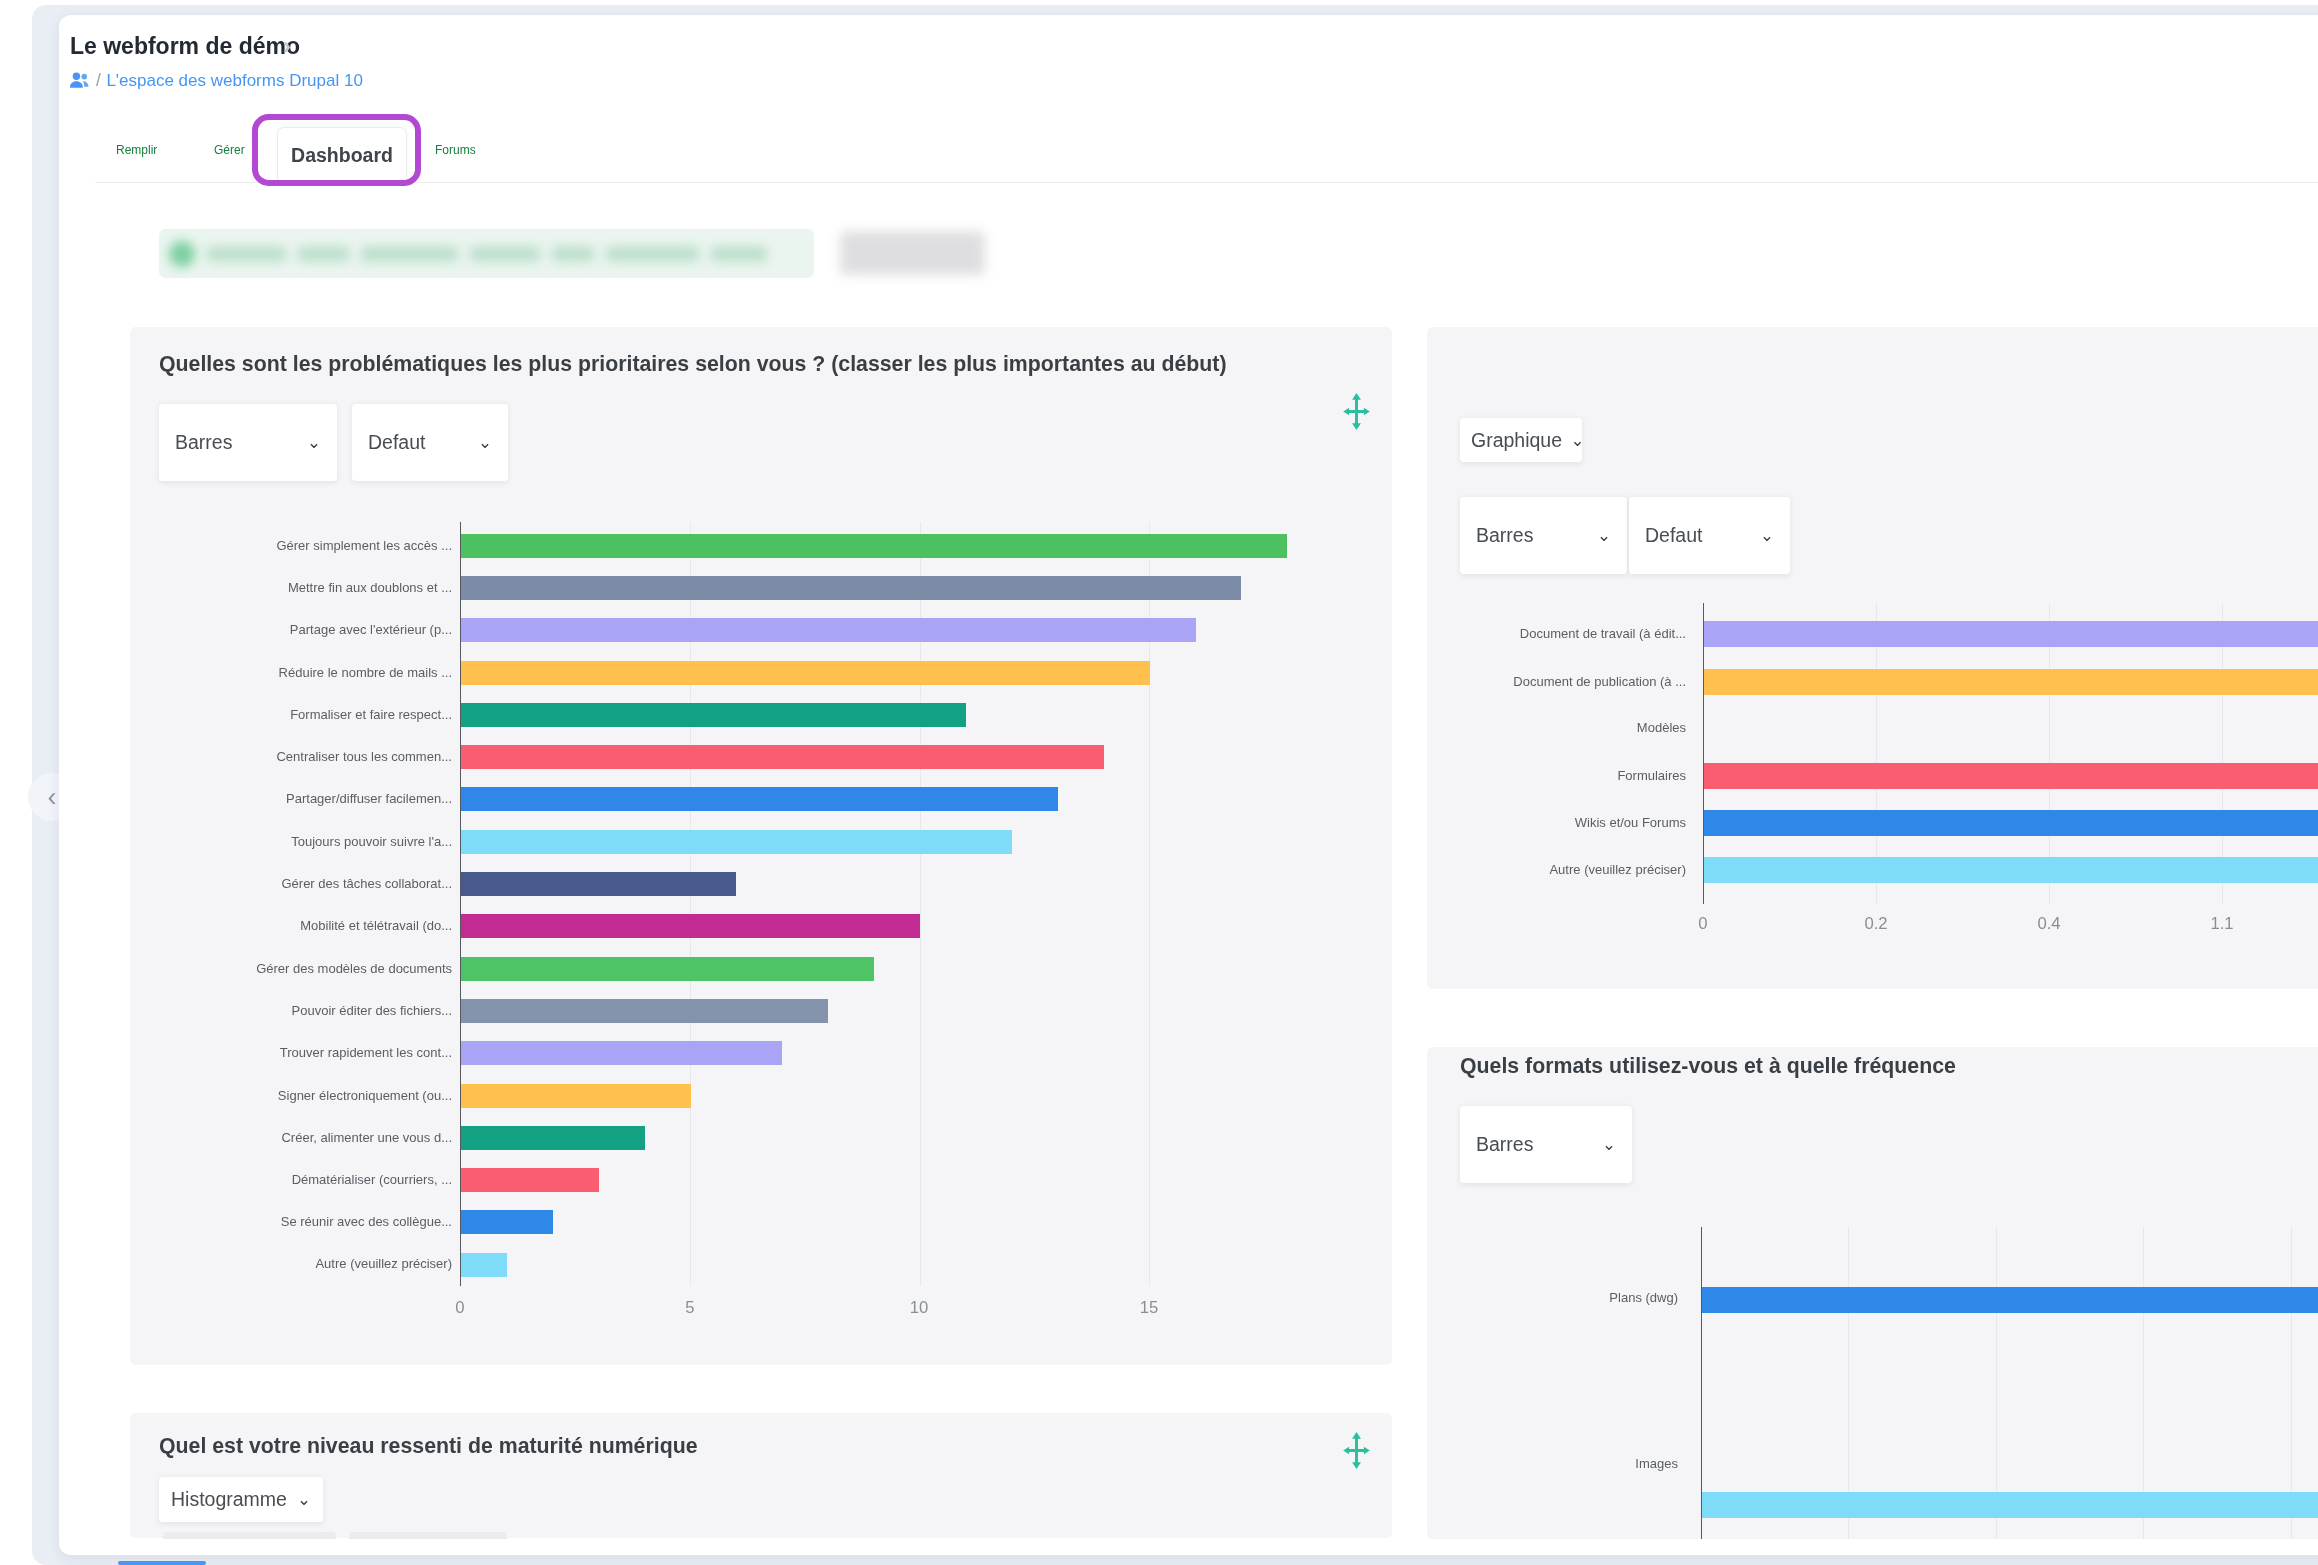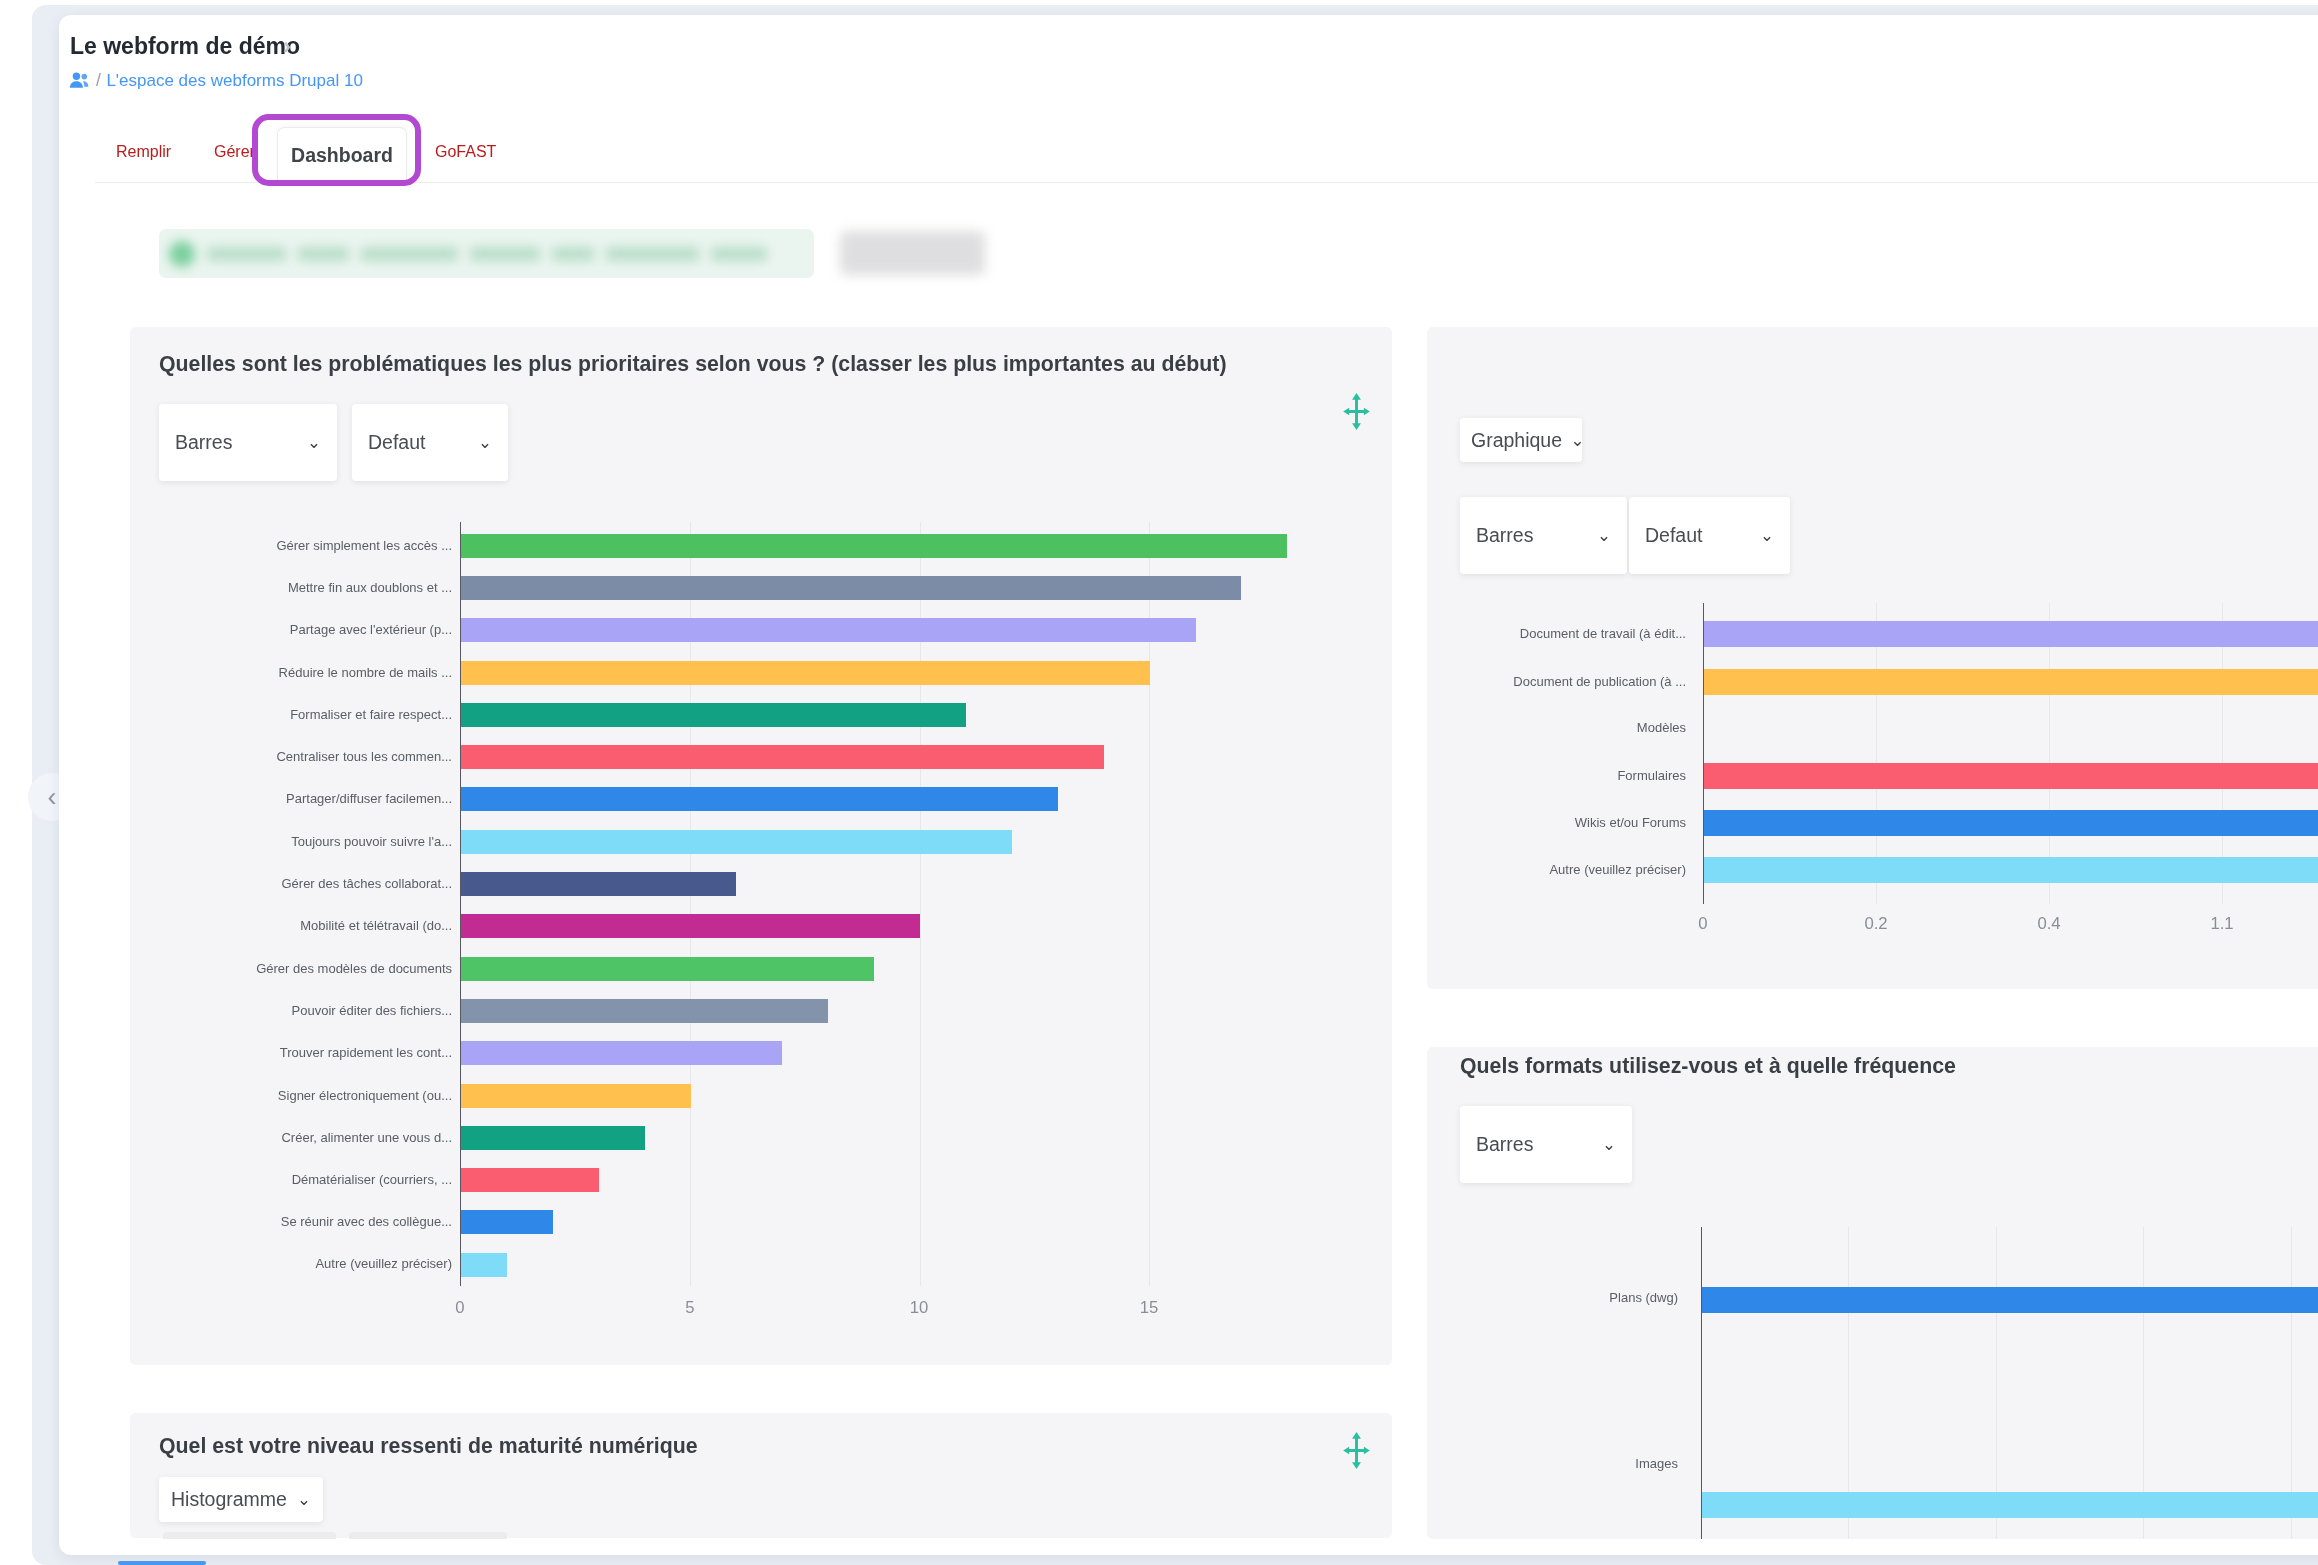--- a/index.html
+++ b/index.html
@@ -14,21 +14,21 @@
         font-size:27px;display:flex;align-items:center;justify-content:center;z-index:1;}
   #card,#band{z-index:0;} #card{z-index:2;}
   .content{z-index:3;}
   
   #page-title{left:70px;top:33px;font-size:23px;font-weight:bold;color:#232a33;}
   #title-chevron{left:283px;top:32px;font-size:24px;color:#c3c7ce;font-weight:bold;}
   #breadcrumb{left:69px;top:70px;display:flex;align-items:center;gap:5.6px;}
   #breadcrumb .slash{color:#9aa1ac;font-size:17.6px;}
   #breadcrumb a{color:#4596f5;font-size:17px;text-decoration:none;}
   
-  .tab-link{top:143px;font-size:16px;color:#b91c1c;}
+  .tab-link{top:143px;font-size:12px;color:#15803d;}
   #tab-active{left:277px;top:127px;width:128px;height:55px;background:#fff;border:0.9px solid #ececef;border-bottom:none;
      border-radius:7.4px 7.4px 0 0;box-shadow:0 -1.4px 5.6px rgba(0,0,0,.03);display:flex;align-items:center;justify-content:center;
      font-size:19.5px;color:#3f444b;font-weight:600;z-index:4;}
   #tab-sep{left:95px;top:182px;width:2599px;height:1.4px;background:#ededf0;}
   #purple-ring{left:252px;top:114px;width:157px;height:60px;border:6.5px solid #b348d2;border-radius:16.7px;z-index:5;pointer-events:none;}
   
   #blur-banner{left:159px;top:229px;width:655px;height:49px;background:#eaf5ef;border-radius:6.5px;overflow:hidden;}
   #blur-banner .inner{position:absolute;left:0;top:0;width:100%;height:100%;filter:blur(5.1px);display:flex;align-items:center;gap:12px;padding-left:10.2px;}
   #blur-banner .dot{width:26px;height:26px;border-radius:50%;background:#7ccf9f;flex:0 0 auto;}
   #blur-banner .ln{height:14px;background:#b9ddc8;border-radius:3.7px;flex:0 0 auto;}
@@ -75,21 +75,21 @@
             <path d="M30 20c7 0 12 4 12 12h-9c0-5-1-9-3-12z" opacity=".85"></path>
       </g>
         </svg>
     </span>
     <span class="slash">/</span>
     <a href="#">L'espace des webforms Drupal 10</a>
   </div>
 
   <div class="abs content tab-link" style="left:116px;">Remplir</div>
   <div class="abs content tab-link" style="left:214px;">Gérer</div>
-  <div class="abs content tab-link" style="left:435px;">GoFAST</div>
+  <div class="abs content tab-link" style="left:435px;">Forums</div>
   <div class="abs content" id="tab-sep"></div>
   <div class="abs content" id="tab-active">Dashboard</div>
   <div class="abs content" id="purple-ring"></div>
 
   <div class="abs content" id="blur-banner">
     <div class="inner">
         <div class="dot"></div>
       <div class="ln" style="width:79px;"></div>
         <div class="ln" style="width:51px;"></div>
       <div class="ln" style="width:97px;"></div>

